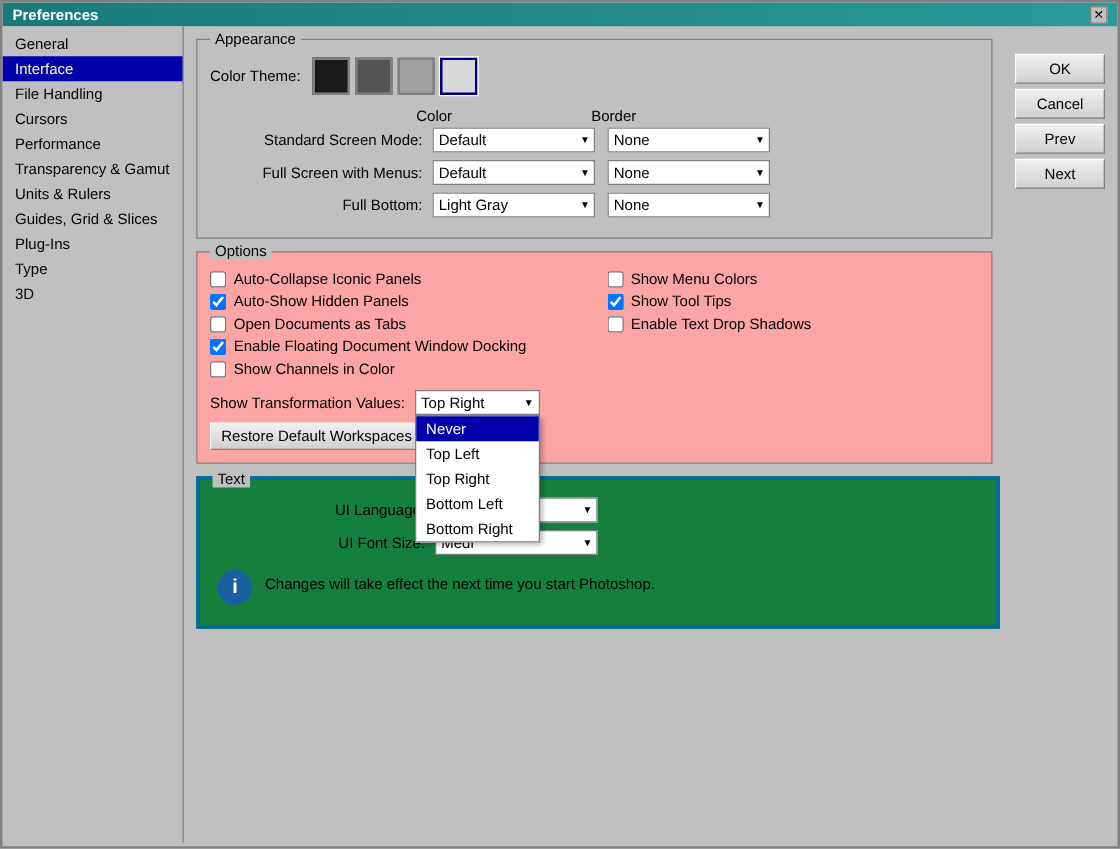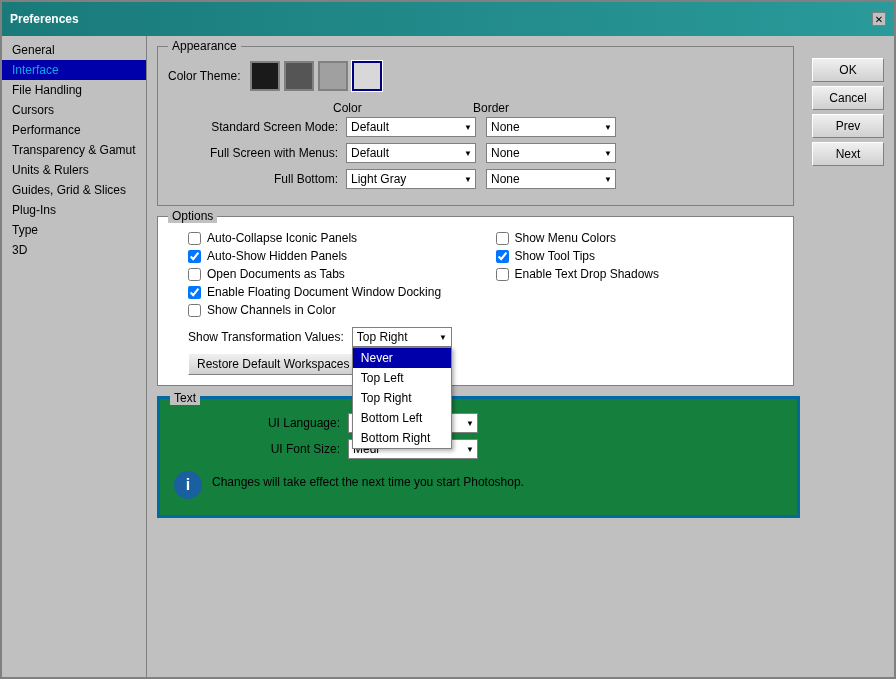--- a/index.html
+++ b/index.html
@@ -17,21 +17,21 @@
       position: relative;
       overflow: hidden;
     }
     .title-bar {
       background: linear-gradient(to right, #1a7a7a, #2a9a9a);
       color: white;
       padding: 4px 8px;
       display: flex;
       align-items: center;
       justify-content: space-between;
-      height: 34px;
+      height: 19px;
     }
     .title-bar-text {
       font-weight: bold;
       font-size: 12px;
     }
     .title-bar-close {
       width: 14px;
       height: 14px;
       background: #c0c0c0;
       border: 1px solid #808080;
@@ -53,21 +53,21 @@
       padding: 4px 0;
     }
     .sidebar-item {
       padding: 3px 10px;
       cursor: pointer;
       font-size: 12px;
       color: #000;
     }
     .sidebar-item.active {
       background: #0000aa;
-      color: #0ea5e9;
+      color: #fef9c3;
     }
     .main-area {
       flex: 1;
       padding: 10px;
       position: relative;
       overflow: hidden;
     }
     .right-buttons {
       position: absolute;
       top: 22px;
@@ -169,24 +169,23 @@
       border: 1px solid #808080;
       font-size: 12px;
       padding: 1px 4px;
       -webkit-appearance: none;
       appearance: none;
       padding-right: 18px;
     }
     .options-section {
       border: 1px solid #808080;
       margin-bottom: 10px;
-      background: #ffffff;
+      background: #fca5a5;
       position: relative;
       margin-right: 90px;
-      padding-left: 20px;
     }
     .options-content {
       padding: 14px 10px 10px 10px;
     }
     .checkbox-row {
       display: flex;
       align-items: center;
       margin-bottom: 4px;
     }
     .checkbox-row input[type=checkbox] {

